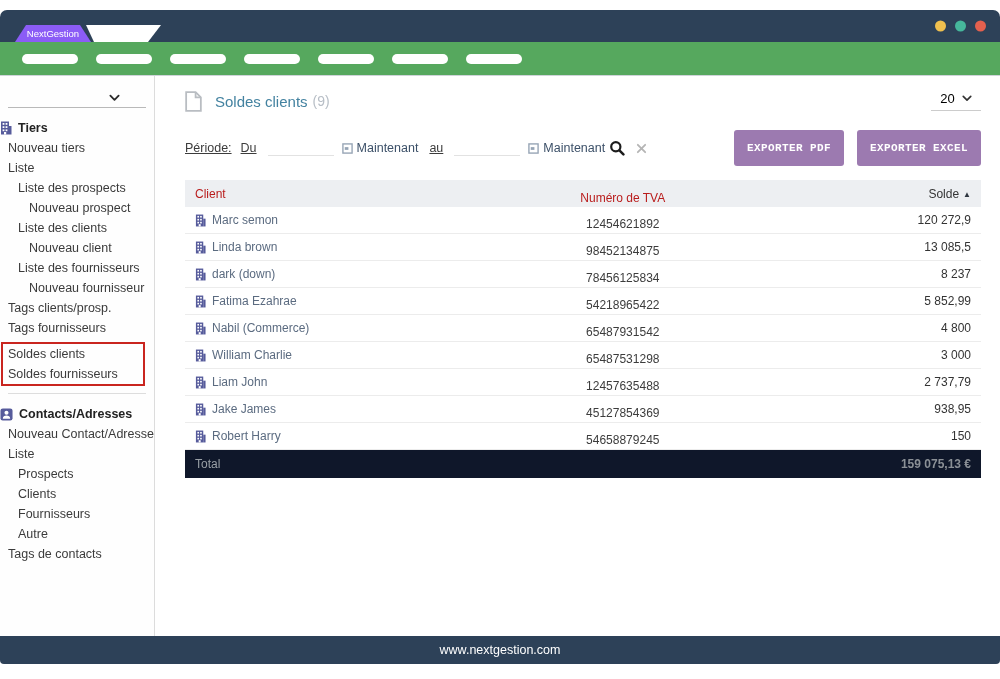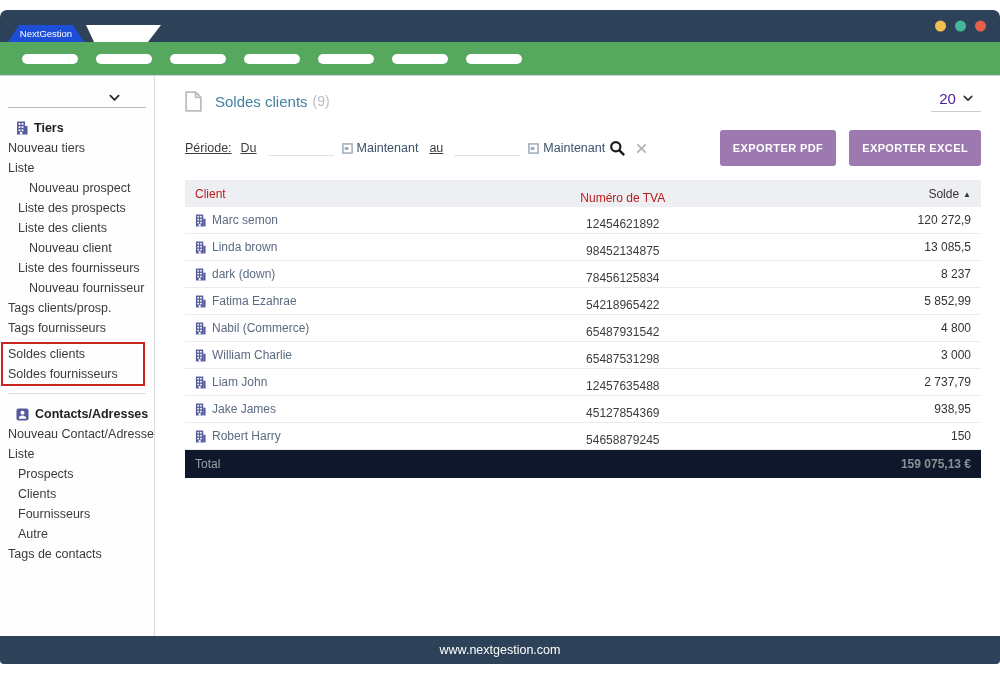--- a/index.html
+++ b/index.html
@@ -8,22 +8,22 @@
     position:relative; width:1000px; height:679px; background:#fff;
     font-family:"Liberation Sans", sans-serif; overflow:hidden;
   }
 
   
   .titlebar {
     position:absolute; top:10px; left:0; right:0; height:32px;
     background:#2d4158; border-radius:7px 7px 0 0;
   }
   .tab-green {
-    position:absolute; left:8px; bottom:0; width:76px; height:17px;
-    background:#1d4ed8; color:#fff; font-size:9.5px;
+    position:absolute; left:15px; bottom:0; width:76px; height:17px;
+    background:#8b5cf6; color:#fff; font-size:9.5px;
     display:flex; align-items:center; justify-content:center;
     clip-path:polygon(11px 0, calc(100% - 11px) 0, 100% 100%, 0 100%);
   }
   .tab-white {
     position:absolute; left:86px; bottom:0; width:75px; height:17px;
     background:#fff;
     clip-path:polygon(0 0, 100% 0, calc(100% - 13px) 100%, 8px 100%);
   }
   .dots { position:absolute; right:14px; top:50%; transform:translateY(-50%); display:flex; gap:9px; }
   .dot { width:11px; height:11px; border-radius:50%; cursor:pointer; }
@@ -43,59 +43,59 @@
   .sidebar {
     width:155px; flex:0 0 155px; border-right:1px solid #dcdcdc;
     background:#fefefe; font-size:12.5px; color:#3b3b3b; padding-top:10px;
   }
   .sb-select {
     margin:4px 8px 0 8px; border-bottom:1px solid #b9b9b9; height:18px;
     position:relative; cursor:pointer;
   }
   .sb-select .chev { position:absolute; right:26px; top:4px; width:11px; height:8px; color:#2b2b2b; }
   .sb-section-title {
-    font-weight:bold; color:#222; padding-left:16px; margin-top:10px; height:20px;
+    font-weight:bold; color:#222; padding-left:0; margin-top:10px; height:20px;
     display:flex; align-items:center; gap:6px; cursor:pointer;
   }
   .sb-icon { width:12px; height:14px; color:#565b9b; flex:0 0 auto; }
   .sb-item { height:20px; line-height:20px; padding-left:8px; cursor:pointer; white-space:nowrap; }
   .sb-item.i1 { padding-left:18px; }
   .sb-item.i2 { padding-left:29px; }
   .red-box { border:2px solid #c9251f; margin:4px 9px 4px 1px; }
   .red-box .sb-item { padding-left:5px; }
   .sb-divider { border-top:1px solid #ddd; margin:7px 8px 0 8px; }
 
   
   .main { flex:1; padding:12px 19px 0 30px; position:relative; }
   .main-header { display:flex; align-items:center; height:26px; }
   .page-icon { width:17px; height:21px; color:#b9bdc2; }
   .main-title { margin-left:13px; font-size:15px; color:#4382a0; cursor:default; }
   .title-count { color:#b7bec6; margin-left:5px; font-size:14px; }
   .page-size {
     margin-left:auto; border-bottom:1px solid #ccc; padding:0 2px 4px 2px;
-    font-size:15px; color:#4c1d95; display:flex; align-items:center; gap:7px;
+    font-size:13px; color:#000000; display:flex; align-items:center; gap:7px;
     min-width:50px; justify-content:center; cursor:pointer;
   }
   .page-size .chev { width:10px; height:7px; color:#333; }
 
   .filter-row { margin-top:21px; display:flex; align-items:center; font-size:12.5px; color:#3c3c3c; height:26px; }
   .flabel { margin-right:9px;text-decoration:underline; }
   .uline {
     border:none; outline:none; border-bottom:1px solid #e2e2e2; background:transparent;
     width:66px; height:15px; margin:0 8px 0 2px; font:inherit;
   }
   .cal-icon { width:11px; height:11px; color:#96a4b5; margin-right:4px; flex:0 0 auto; }
   .now-link { color:#3c5068; margin-right:11px; cursor:pointer;text-align:center; }
   .search-icon { width:16px; height:16px; color:#1c1c1c; margin-left:2px; cursor:pointer; }
   .x-icon { width:11px; height:11px; color:#b5b5b5; margin-left:11px; cursor:pointer; }
   .export-buttons { margin-left:auto; display:flex; gap:13px; }
   .btn-purple {
     background:#9c7ab0; color:#fff; font-size:11px; font-weight:bold; letter-spacing:.4px;
     border:none; border-radius:3px; padding:12px 13px; cursor:pointer;
-    font-family:Liberation Sans, sans-serif;
+    font-family:Liberation Mono, monospace;
   }
 
   
   .table { margin-top:19px; font-size:12px; }
   .trow, .thead, .total-row { display:flex; align-items:center; height:27px; }
   .thead { background:#edeff2; color:#39424e; }
   .c-client { flex:0 0 40%; padding-left:10px; display:flex; align-items:center; min-width:0; }
   .c-tva { flex:0 0 30%; text-align:center; color:#3c3c3c;margin-top:8px; }
   .c-solde { flex:1; text-align:right; padding-right:10px; color:#333; }
   .thead .c-client, .thead .c-tva { color:#b91c1c; cursor:pointer; }
@@ -194,22 +194,22 @@
       </div>
 
       <div class="sb-section-title">
         <svg class="sb-icon">
             <use href="#i-building"></use>
           </svg>
         <span>Tiers</span>
       </div>
       <div class="sb-item">Nouveau tiers</div>
       <div class="sb-item">Liste</div>
+      <div class="sb-item i1">Liste des prospects</div>
       <div class="sb-item i2">Nouveau prospect</div>
-      <div class="sb-item i1">Liste des prospects</div>
       <div class="sb-item i1">Liste des clients</div>
       <div class="sb-item i2">Nouveau client</div>
       <div class="sb-item i1">Liste des fournisseurs</div>
       <div class="sb-item i2">Nouveau fournisseur</div>
       <div class="sb-item">Tags clients/prosp.</div>
       <div class="sb-item">Tags fournisseurs</div>
 
       <div class="red-box">
         <div class="sb-item">Soldes clients</div>
         <div class="sb-item">Soldes fournisseurs</div>

